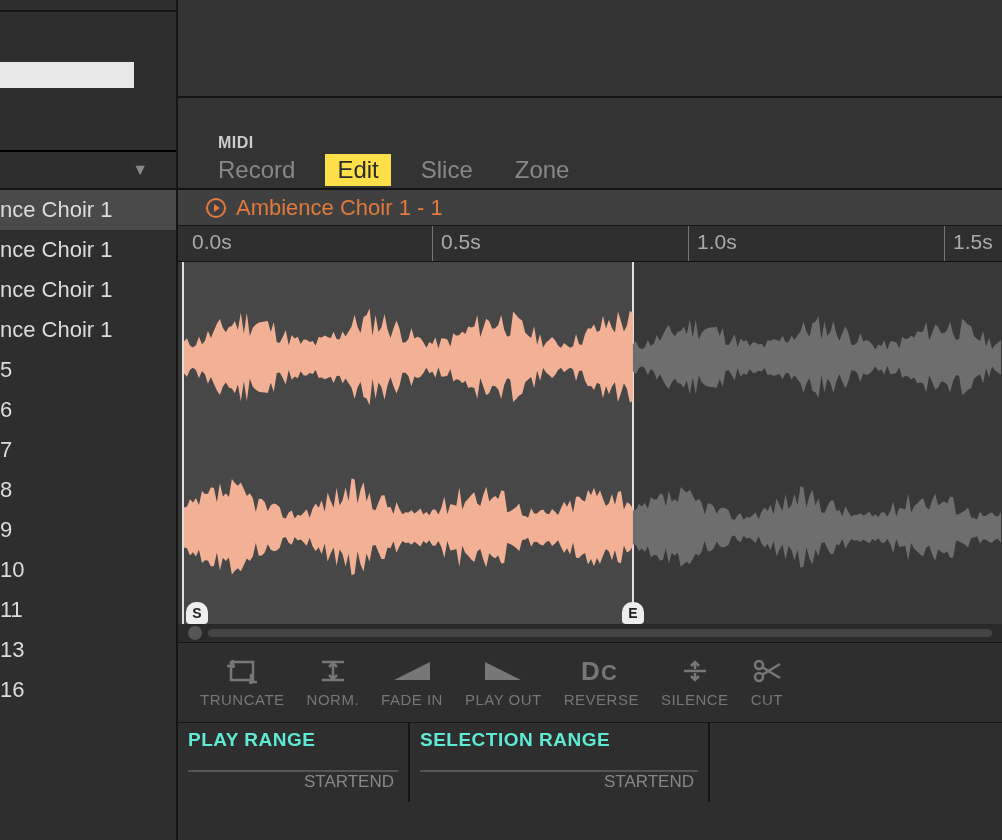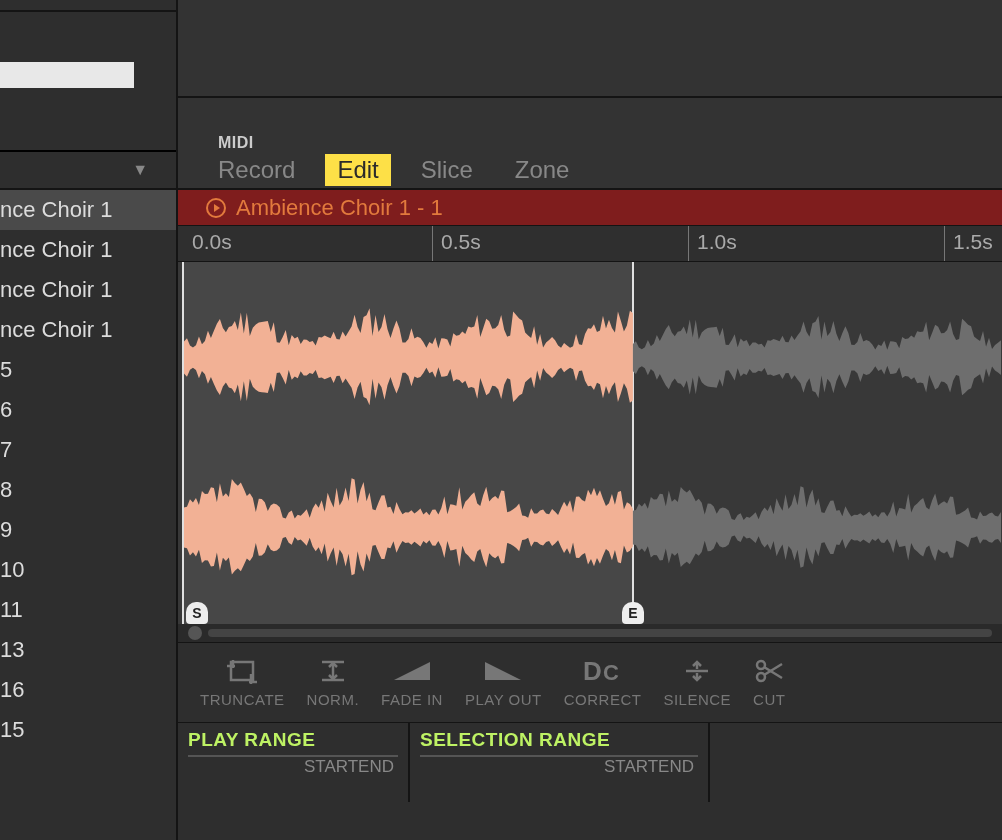--- a/index.html
+++ b/index.html
@@ -20,21 +20,21 @@
 
   
   .main { flex: 1; display: flex; flex-direction: column; border-left: 2px solid #141414; }
   .main-top { height: 98px; border-bottom: 2px solid #141414; background: #333; }
   .main-tabbar { height: 54px; background: #333; display: flex; align-items: flex-end; padding-left: 40px; font-size: 16px; color: #ccc; font-weight: bold; letter-spacing: 0.5px; }
 
   .edit-tabs { height: 38px; background: #333; display: flex; align-items: center; gap: 18px; padding-left: 28px; border-bottom: 2px solid #141414; }
   .edit-tab { color: #888; font-size: 24px; padding: 2px 12px; cursor: pointer; }
   .edit-tab.active { background: #fde047; color: #2a2a2a; }
 
-  .sample-title { height: 36px; display: flex; align-items: center; gap: 10px; padding-left: 28px; color: #e27a3d; font-size: 22px; border-bottom: 1px solid #141414; background: #7f1d1d; }
+  .sample-title { height: 36px; display: flex; align-items: center; gap: 10px; padding-left: 28px; color: #e27a3d; font-size: 22px; border-bottom: 1px solid #141414; background: #404040; }
   .play-icon { width: 20px; height: 20px; display: inline-flex; align-items: center; justify-content: center; }
   .play-icon svg { display: block; }
 
   .time-ruler { height: 36px; background: #2f2f2f; border-bottom: 1px solid #141414; position: relative; font-size: 21px; color: #aaa; }
   .time-major { position: absolute; top: 0; height: 100%; border-left: 1px solid #777; padding-left: 8px; display: flex; align-items: flex-start; padding-top: 4px; }
   .time-major.first { border-left: none; }
 
   .waveform { position: relative; height: 362px; background: #383838; overflow: hidden; }
   .wf-sel { position: absolute; left: 4px; top: 0; width: 452px; height: 100%; background: #474747; border-left: 2px solid #e0e0e0; border-right: 2px solid #e0e0e0; }
   .wf-marker { position: absolute; bottom: 0; width: 22px; height: 22px; background: #eee; border-radius: 10px 10px 4px 4px; color: #222; font-size: 14px; font-weight: bold; display: flex; align-items: center; justify-content: center; }
@@ -50,21 +50,21 @@
   .toolbar { height: 80px; background: #2e2e2e; display: flex; align-items: center; gap: 22px; padding-left: 22px; border-top: 1px solid #141414; }
   .tool { display: flex; flex-direction: column; align-items: center; gap: 6px; color: #777; font-size: 15px; letter-spacing: 0.5px; cursor: pointer; }
   .tool.active { color: #ddd; }
   .tool .icon { height: 28px; display: flex; align-items: center; justify-content: center; }
   .tool .icon svg { display: block; }
 
   .range-row { display: flex; height: 80px; border-top: 1px solid #141414; }
   .range-box { border-right: 2px solid #141414; padding: 6px 10px 0 10px; }
   .range-box.play { width: 232px; }
   .range-box.sel { width: 300px; }
-  .range-title { color: #bef264; font-size: 19px; font-weight: bold; letter-spacing: 0.5px; border-bottom: 2px solid #555; padding-bottom: 4px; }
+  .range-title { color: #5eead4; font-size: 19px; font-weight: bold; letter-spacing: 0.5px; border-bottom: 2px solid #555; padding-bottom: 19px; }
   .range-labels { display: flex; justify-content: flex-end; color: #888; font-size: 17px; padding: 0 4px; }
 
 </style>
 </head>
 <body>
 
 <div class="root">
   <div class="sidebar">
     <div class="sb-top">
       <div class="sb-top-sep"></div>
@@ -105,23 +105,20 @@
           <span>10</span>
         </div>
       <div class="sb-item">
           <span>11</span>
         </div>
       <div class="sb-item">
           <span>13</span>
         </div>
       <div class="sb-item">
           <span>16</span>
-        </div>
-      <div class="sb-item">
-          <span>15</span>
         </div>
     </div>
   </div>
 
   <div class="main">
     <div class="main-top"></div>
     <div class="main-tabbar">
       <span>MIDI</span>
     </div>
 
@@ -215,21 +212,21 @@
         </span>
         <span>PLAY OUT</span>
       </div>
       <div class="tool">
         <span class="icon">
           <svg width="40" height="26" viewBox="0 0 40 26">
               <text x="0" y="22" font-size="26" font-weight="bold" fill="#777" font-family="Arial">D</text>
               <text x="20" y="22" font-size="22" font-weight="bold" fill="#777" font-family="Arial">C</text>
             </svg>
         </span>
-        <span>CORRECT</span>
+        <span>REVERSE</span>
       </div>
       <div class="tool">
         <span class="icon">
           <svg width="30" height="26" viewBox="0 0 30 26">
               <line x1="4" y1="13" x2="26" y2="13" stroke="#777" stroke-width="2.5"></line>
               <line x1="15" y1="4" x2="15" y2="11" stroke="#777" stroke-width="2.5"></line>
               <path d="M11 8 L15 4 L19 8" fill="none" stroke="#777" stroke-width="2.5"></path>
               <line x1="15" y1="15" x2="15" y2="22" stroke="#777" stroke-width="2.5"></line>
               <path d="M11 18 L15 22 L19 18" fill="none" stroke="#777" stroke-width="2.5"></path>
             </svg>

